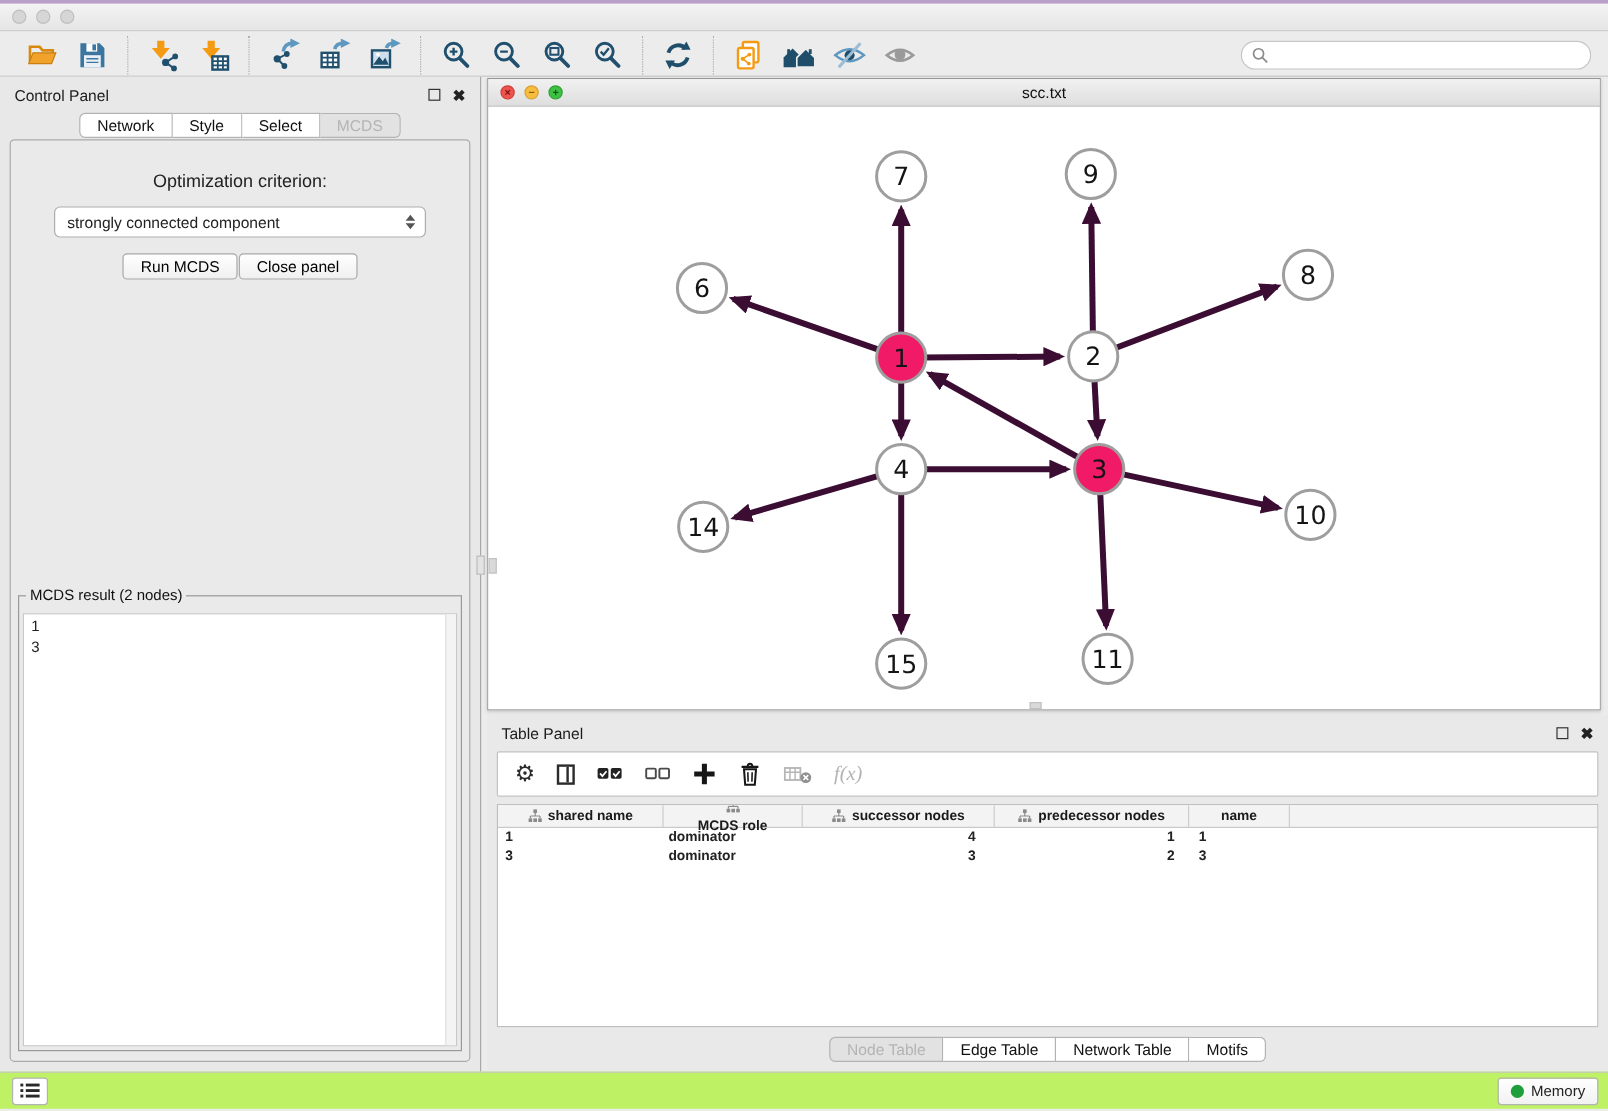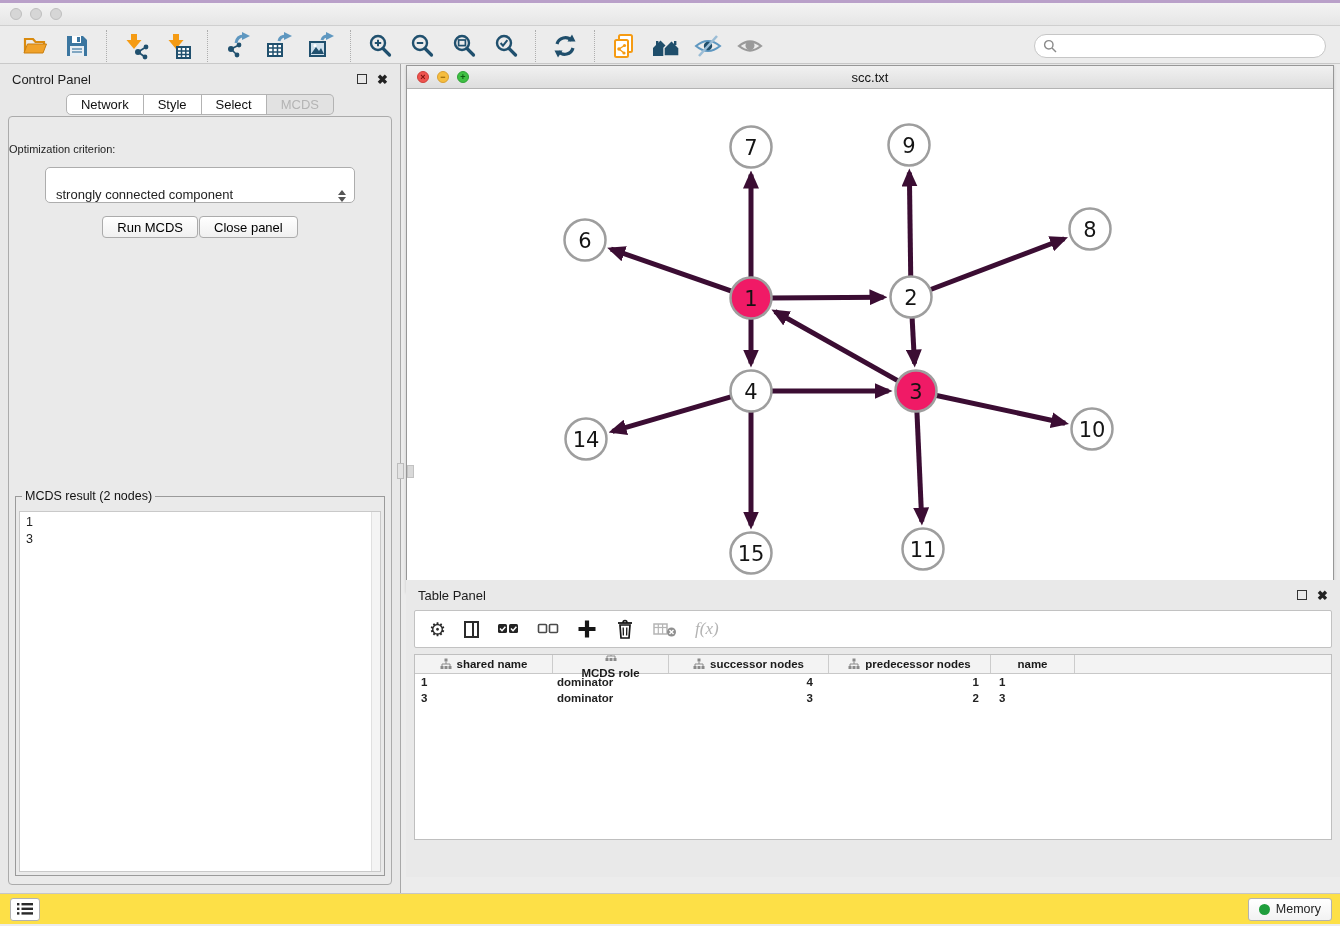--- a/index.html
+++ b/index.html
@@ -65,25 +65,25 @@
     display:flex; align-items:center; color:#111; cursor:pointer;
   }
   .tab:first-child { border-left:1px solid #b3b3b3; border-radius:5px 0 0 5px; }
   .tab:last-child { border-radius:0 5px 5px 0; }
   .tab.active { background:#e2e2e2; color:#b4b4b4; }
   #cp-content {
     position:absolute; left:8px; top:52px; width:384px; height:769px;
     background:#eaeaea; border:1px solid #ababab; border-radius:4px;
     margin-top:0;
   }
-  #opt-label { font-size:11px; margin-top:26px; }
+  #opt-label { text-align:center; font-size:15px; margin-top:26px; }
   #opt-select {
-    margin:12px auto 0 auto; width:310px; height:36px; background:#fff;
+    margin:12px auto 0 auto; width:310px; height:26px; background:#fff;
     border:1px solid #adadad; border-radius:5px;
-    display:flex; align-items:flex-end; padding:0 8px 0 10px;
+    display:flex; align-items:center; padding:0 8px 0 10px;
     font-size:13px; cursor:pointer;
   }
   #opt-select .spinner { margin-left:auto; display:flex; flex-direction:column; gap:2px; }
   .arr-up { width:0;height:0;border-left:4px solid transparent;border-right:4px solid transparent;border-bottom:5px solid #555; }
   .arr-dn { width:0;height:0;border-left:4px solid transparent;border-right:4px solid transparent;border-top:5px solid #555; }
   #cp-buttons { display:flex; justify-content:center; gap:1px; margin-top:13px; }
   .cp-btn {
     height:22px; padding:0 14px; font-size:13px;
     background:linear-gradient(#ffffff,#f0f0f0);
     border:1px solid #ababab; border-radius:4px; cursor:pointer;
@@ -110,21 +110,21 @@
     height:23px; background:linear-gradient(#f1f1f1,#dedede);
     border-bottom:1px solid #b3b3b3;
     display:flex; align-items:center; position:relative;
   }
   #nw-title { position:absolute; left:0; right:0; text-align:center; font-size:13px; color:#111; }
   #nw-canvas { position:relative; width:100%; height:502px; background:#fff; overflow:hidden; }
   #graph-svg { position:absolute; left:0; top:0; }
   .scroll-handle { position:absolute; background:#d9d9d9; border:1px solid #c2c2c2; }
   
   #table-panel {
-    position:absolute; left:406px; top:580px; width:934px; height:297px;
+    position:absolute; left:406px; top:596px; width:934px; height:297px;
     background:#e9e9e9;
   }
   #tp-toolbar {
     position:absolute; left:8px; right:8px; top:30px; height:38px;
     background:#fff; border:1px solid #c2c2c2; border-radius:2px;
     display:flex; align-items:center; padding-left:14px; gap:18px;
   }
   .tp-icon { display:flex; align-items:center; justify-content:center; cursor:pointer; }
   .gear-glyph { font-size:19px; color:#2b2b2b; line-height:1; }
   .col-glyph { width:15px; height:17px; border:2px solid #2b2b2b; position:relative; }
@@ -137,21 +137,21 @@
   #tp-header { display:flex; height:19px; background:#f3f3f3; border-bottom:1px solid #c8c8c8; }
   .th { display:flex; align-items:center; justify-content:center; gap:5px;
         font-size:11.5px; color:#1a1a1a; border-right:1px solid #cccccc; }
   .tr { display:flex; height:16px; font-size:11.5px; align-items:center; }
   .td { overflow:hidden; white-space:nowrap; }
   
   #tp-tabs { position:absolute; left:0; right:0; top:268px; display:flex; justify-content:center; }
   
   #status-bar {
     position:absolute; left:0; top:893px; width:1340px; height:31px;
-    background:#fde047; border-top:1px solid #c6c6c6;
+    background:#bef264; border-top:1px solid #c6c6c6;
     display:flex; align-items:center;
   }
   #panel-toggle-btn {
     margin-left:10px; width:30px; height:23px; background:#fff;
     border:1px solid #b2b2b2; border-radius:3px;
     display:flex; align-items:center; justify-content:center; cursor:pointer;
   }
   #memory-btn {
     margin-left:auto; margin-right:8px; height:23px;
     background:linear-gradient(#ffffff,#f2f2f2); border:1px solid #b2b2b2; border-radius:3px;
@@ -558,20 +558,26 @@
         </div>
         <div class="tr">
           <div class="td" style="width: 138px; text-align: left; padding: 0px 0px 0px 6px;">3</div>
           <div class="td" style="width: 116px; text-align: left; padding: 0px 0px 0px 4px;">dominator</div>
           <div class="td" style="width: 160px; text-align: right; padding: 0px 16px 0px 0px;">3</div>
           <div class="td" style="width: 162px; text-align: right; padding: 0px 12px 0px 0px;">2</div>
           <div class="td" style="width: 84px; text-align: left; padding: 0px 0px 0px 8px;">3</div>
         </div>
       </div>
   </div>
+  <div id="tp-tabs">
+      <div class="tab active">Node Table</div>
+      <div class="tab">Edge Table</div>
+      <div class="tab">Network Table</div>
+      <div class="tab">Motifs</div>
+    </div>
 </div>
 
 <div id="status-bar">
   <span id="panel-toggle-btn">
     <svg width="18" height="14" viewBox="0 0 18 14">
       <rect x="1" y="1" width="2.4" height="2.4" fill="#2a2a2a"></rect>
       <rect x="5.5" y="1" width="11.5" height="2.4" fill="#2a2a2a"></rect>
       <rect x="1" y="5.6" width="2.4" height="2.4" fill="#2a2a2a"></rect>
       <rect x="5.5" y="5.6" width="11.5" height="2.4" fill="#2a2a2a"></rect>
       <rect x="1" y="10.2" width="2.4" height="2.4" fill="#2a2a2a"></rect>

